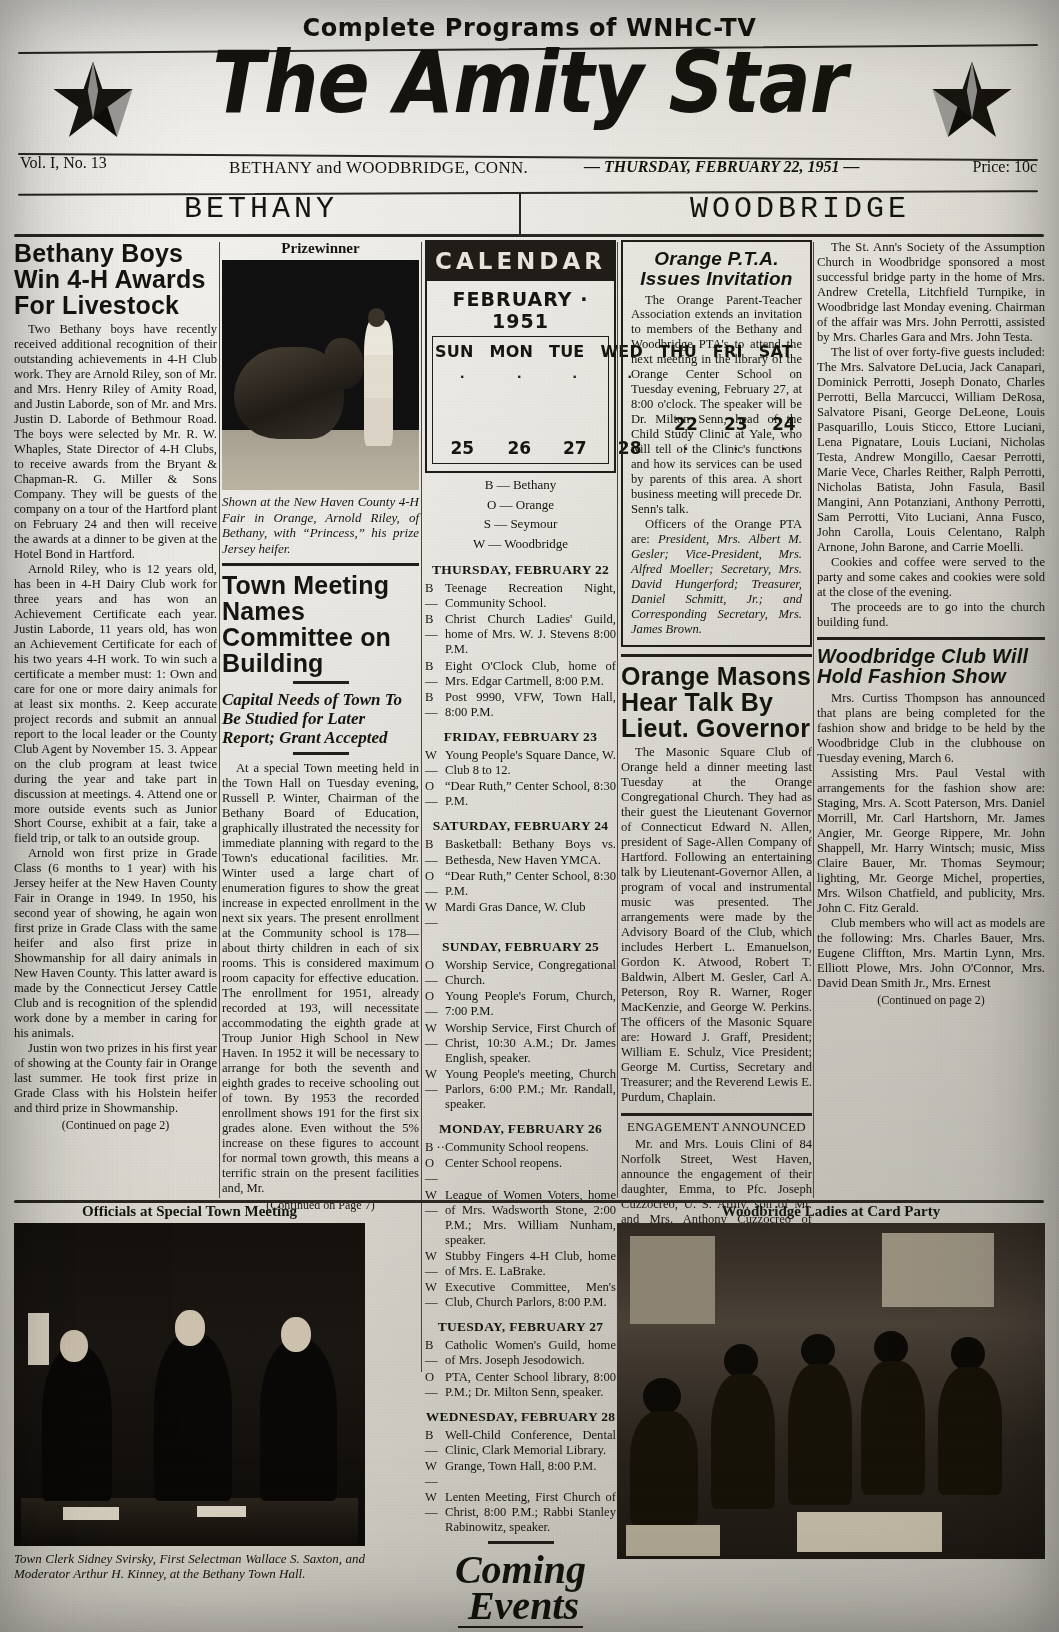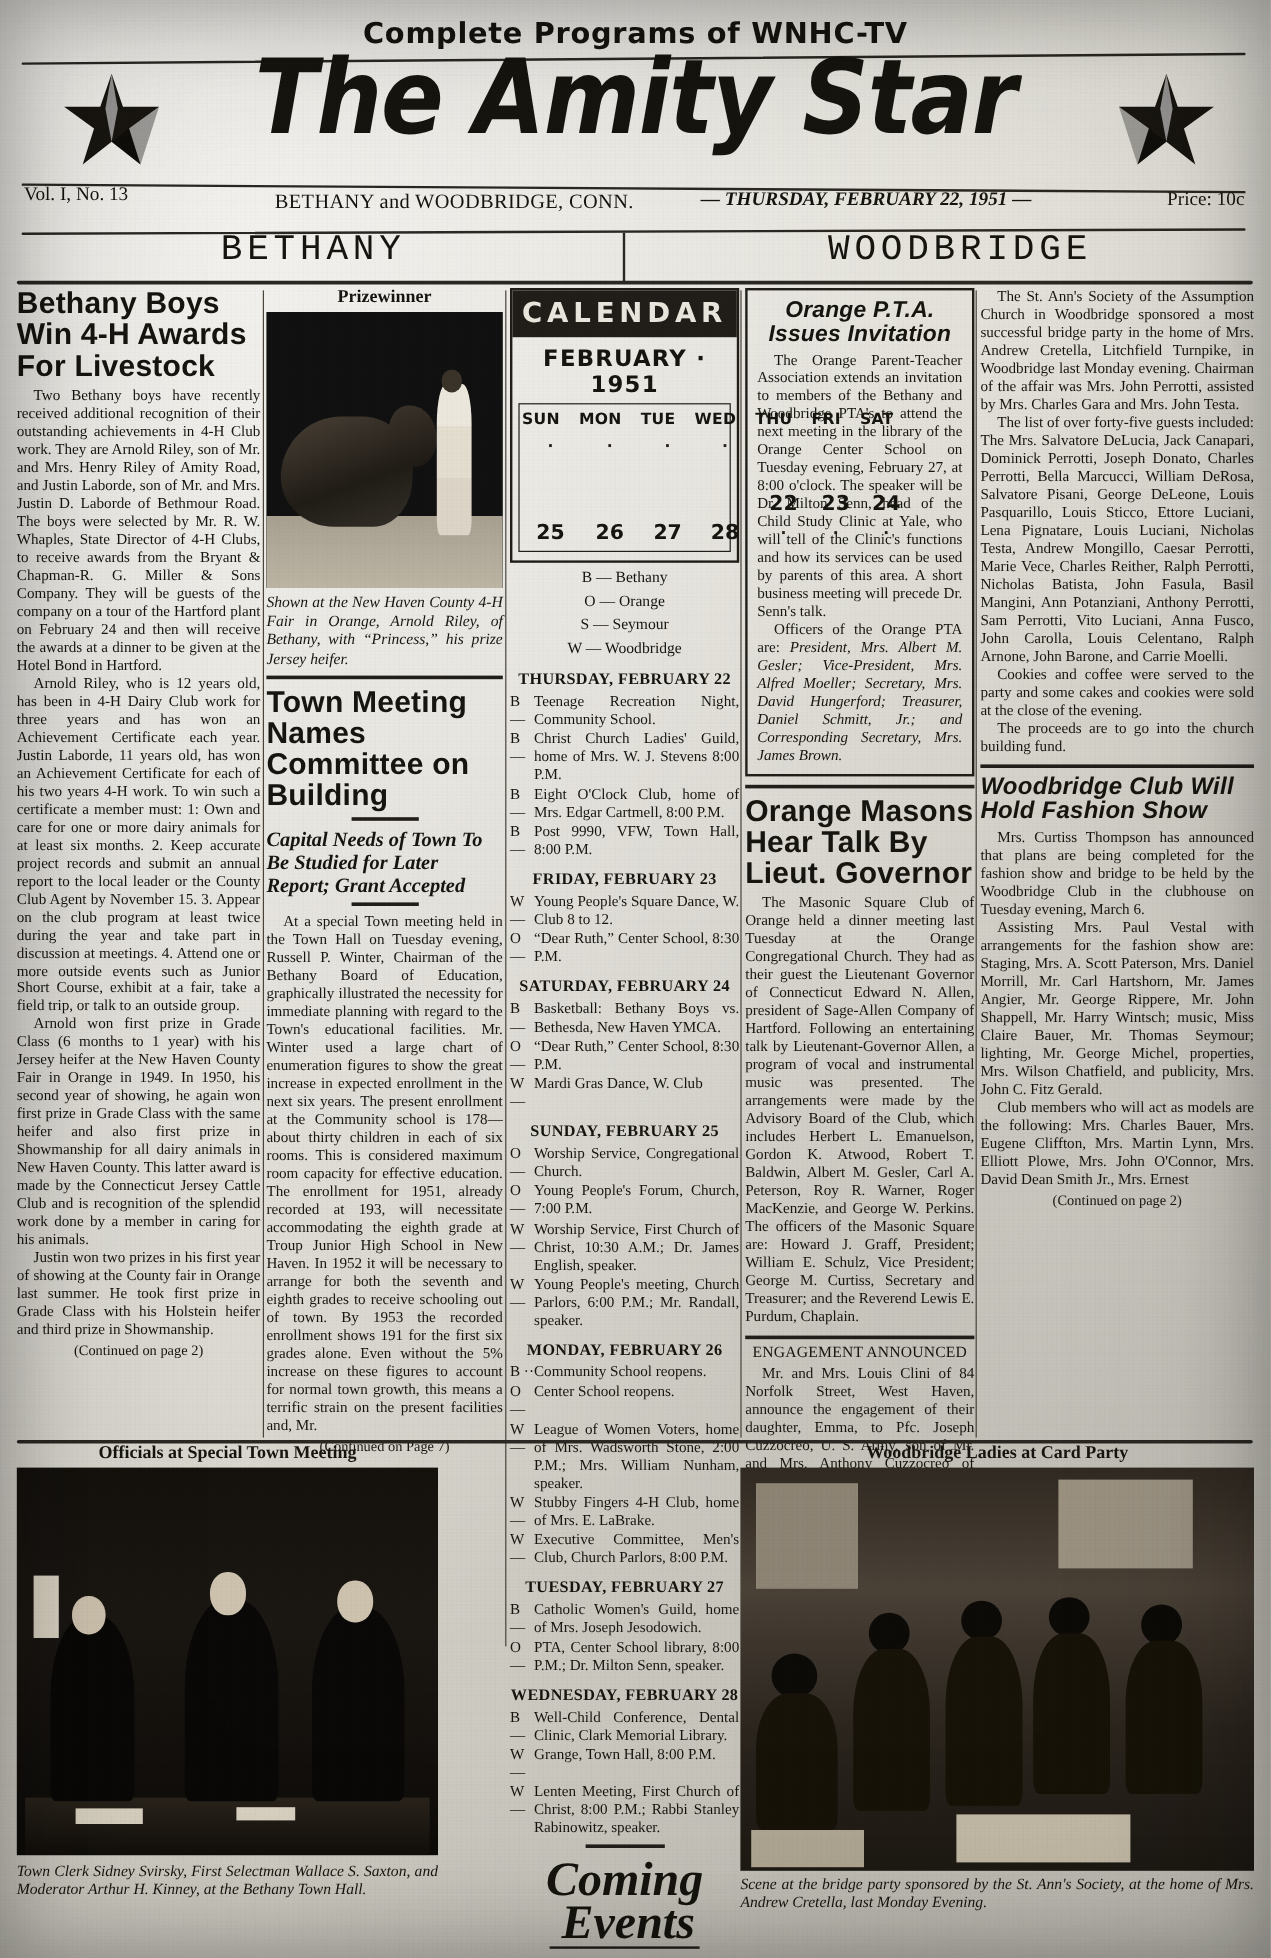--- a/index.html
+++ b/index.html
@@ -109,21 +109,21 @@
   
   .calbox{border:2px solid #211e19;}
   .calhead{background:#211e19;color:#e8e5dc;text-align:center;
     font-family:"DejaVu Sans", sans-serif;font-weight:bold;font-size:23px;
     letter-spacing:4px;padding:6px 0 7px 0;}
   .calmonth{text-align:center;font-family:"DejaVu Sans", sans-serif;font-weight:bold;
     font-size:19px;letter-spacing:1px;padding:7px 0 4px 0;}
   .calgrid{border:1px solid #211e19;margin:0 5px 7px 5px;padding:4px 2px 3px 2px;}
   .calgrid table{width:100%;border-collapse:collapse;
     font-family:"DejaVu Sans", sans-serif;}
-  .calgrid th{font-size:13px;font-weight:bold;padding:1px 16px 3px 0;text-align:center;letter-spacing:.2px;}
+  .calgrid th{font-size:16px;font-weight:bold;padding:1px 16px 3px 0;text-align:center;letter-spacing:.2px;}
   .calgrid td{font-size:17px;font-weight:bold;text-align:center;height:22px;}
   .calgrid td.dot{font-size:13px;color:#262018;}
   .legend{font-size:13px;line-height:1.5;text-align:center;margin:2px 0 8px 0;}
   .daytitle{font-family:"Liberation Serif",serif;font-weight:bold;font-size:13.5px;
     text-align:center;letter-spacing:.3px;margin:9px 0 3px 0;}
   .ev{display:flex;font-size:12.6px;line-height:1.2;margin-bottom:1px;}
   .ev .tag{width:20px;flex:0 0 20px;}
   .ev .txt{flex:1;text-align:justify;}
   .coming{text-align:center;margin:8px 0 2px 0;}
   .coming .l1,.coming .l2{font-family:"Liberation Serif",serif;font-style:italic;
@@ -449,18 +449,17 @@
       <div class="body2" style="left:22%;top:45%;width:15%;height:40%;"></div>
       <div class="head" style="left:43%;top:33%;width:8%;height:10%;"></div>
       <div class="body2" style="left:40%;top:42%;width:15%;height:42%;"></div>
       <div class="head" style="left:60%;top:32%;width:8%;height:10%;"></div>
       <div class="body2" style="left:57%;top:41%;width:15%;height:40%;"></div>
       <div class="head" style="left:78%;top:34%;width:8%;height:10%;"></div>
       <div class="body2" style="left:75%;top:43%;width:15%;height:38%;"></div>
       <div class="lite" style="left:42%;bottom:2%;width:34%;height:12%;background:#c2b9a6;"></div>
       <div class="lite" style="left:2%;bottom:1%;width:22%;height:9%;background:#b0a794;"></div>
     </div>
-    <div class="cap" style="position:absolute;left:0;right:0;bottom:-34px;">Scene at the bridge party sponsored by the St. Ann's Society, at the home of Mrs. Andrew Cretella, last Monday Evening.</div>
   </div>
 
   <div class="grain"></div>
   <div class="vig"></div>
 </div>
 
 </body></html>

